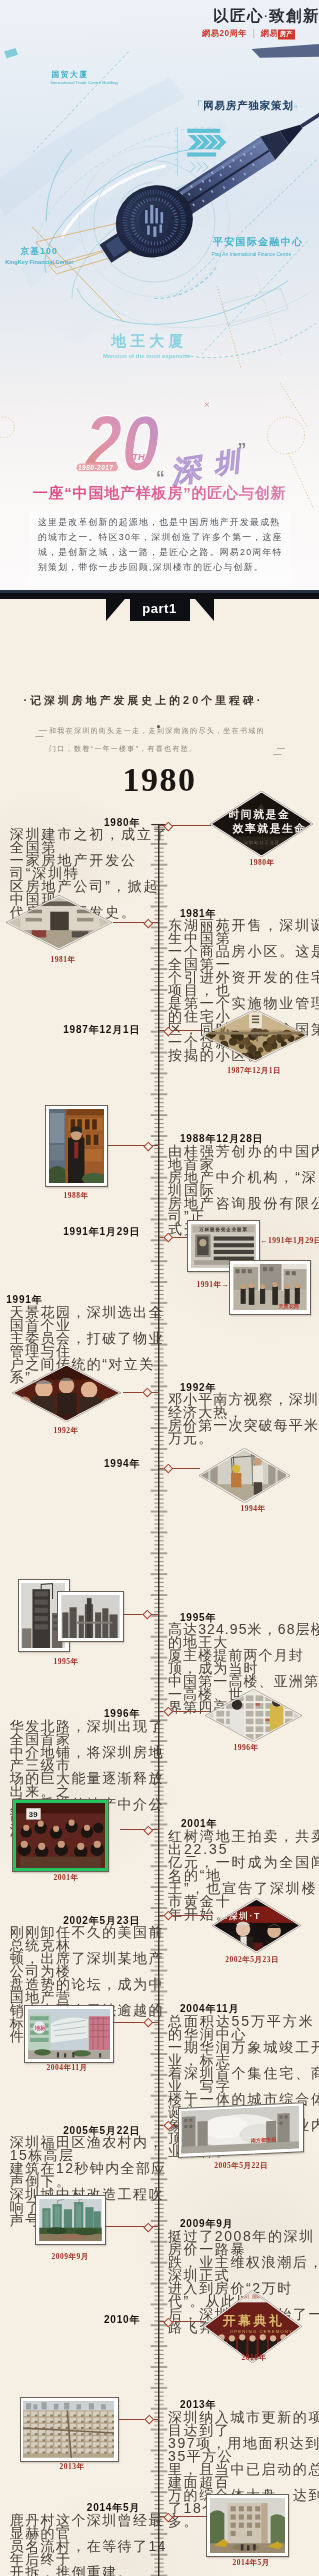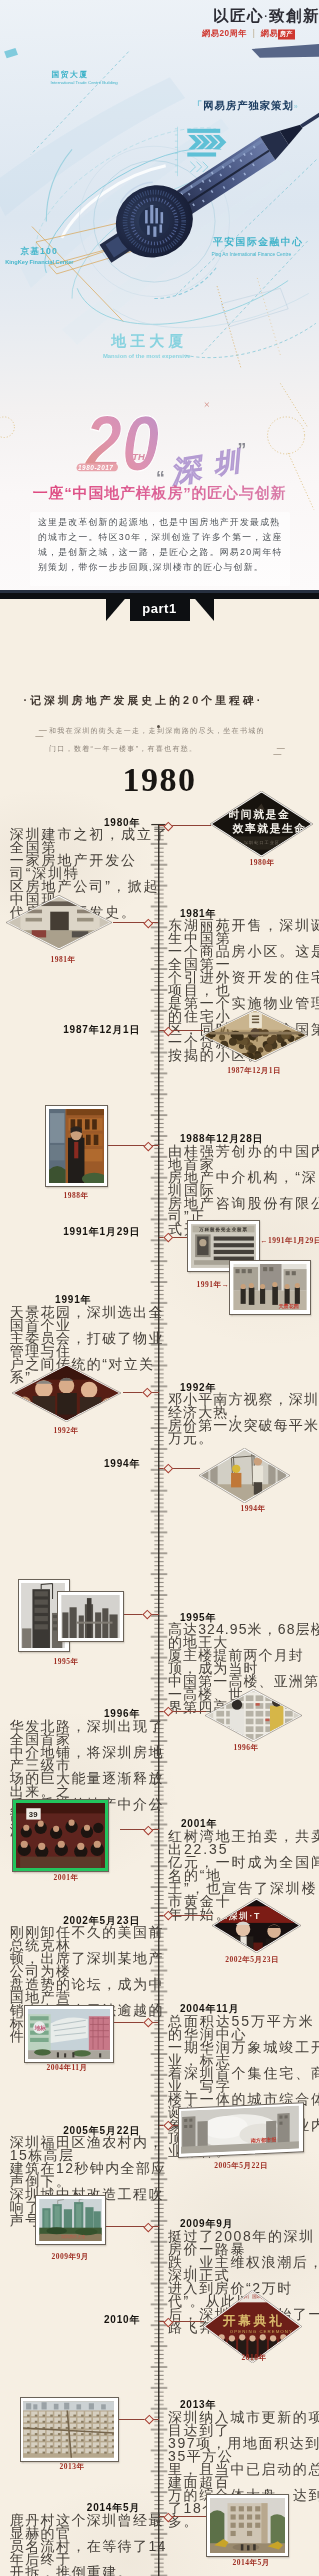--- a/index.html
+++ b/index.html
@@ -488,21 +488,21 @@
           <rect x="44" y="24" width="78" height="8"></rect>
           <rect x="44" y="37" width="78" height="8"></rect>
           <rect x="44" y="50" width="78" height="8"></rect>
           <rect x="44" y="63" width="78" height="8"></rect>
         </g>
 <rect x="6" y="70" width="116" height="9" fill="#a8a396"></rect>
       </svg></div>
 
 <div class="cap" style="left:260px;top:1236px;width:62px;text-align:left">←1991年1月29日</div>
 
-<div class="yh" style="left:6.2px;top:1293px;width:134px;text-align:center">1991年</div>
+<div class="yh" style="left:6.2px;top:1293px;width:134px;text-align:left">1991年</div>
 
 <div class="bt" style="left:9.8px;top:1306px;width:160px;letter-spacing:1.4px">天景花园，深圳选出全国首个业<br>主委员会，打破了物业管理与住<br>户之间传统的“对立关系”。</div>
 
 <div class="ab" style="left:229px;top:1260px;width:80px;height:53px;background:#fff;border:0.5px solid #6a6258;box-shadow:0.5px 1px 1.5px rgba(90,80,70,.35)">
 <svg width="74" height="46" viewBox="0 0 143 90" style="margin:2.6px">
         <rect width="143" height="90" fill="#e3e1da"></rect>
 <rect x="0" y="6" width="48" height="46" fill="#a9a396"></rect>
 <rect x="52" y="0" width="42" height="52" fill="#97918a"></rect>
 <rect x="98" y="10" width="45" height="42" fill="#b0aa9e"></rect>
 <g fill="#6f6a60">

